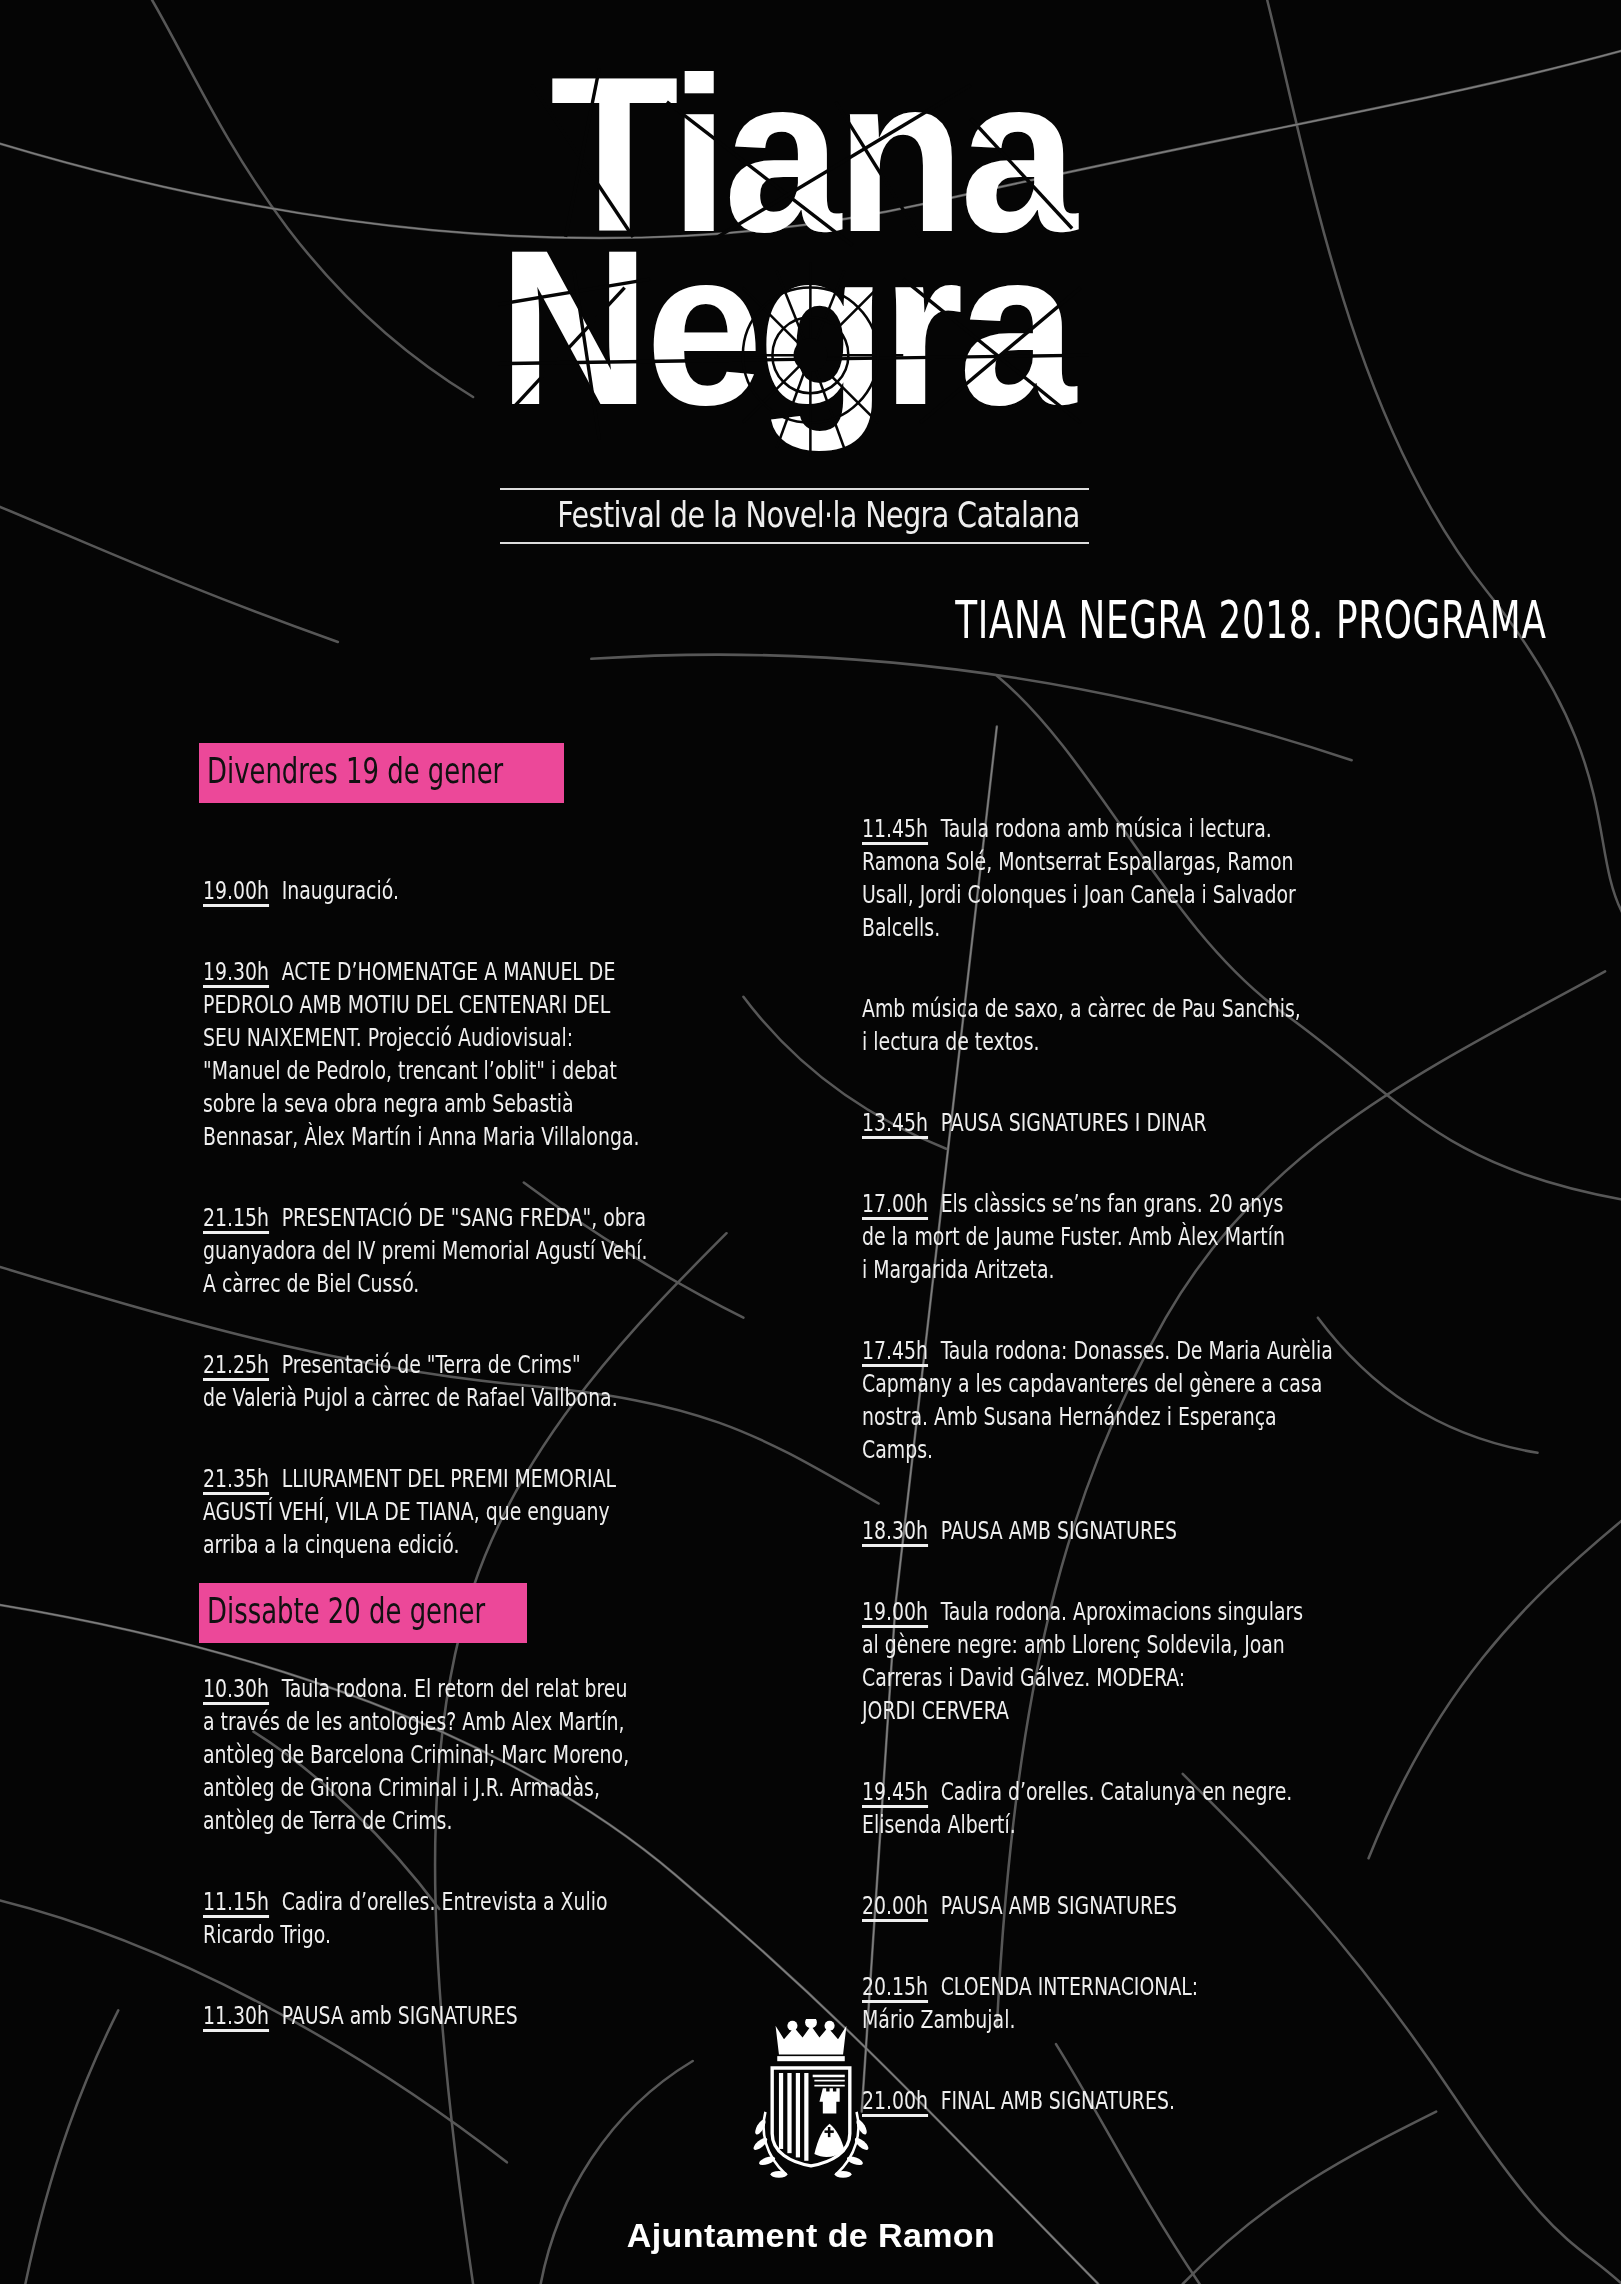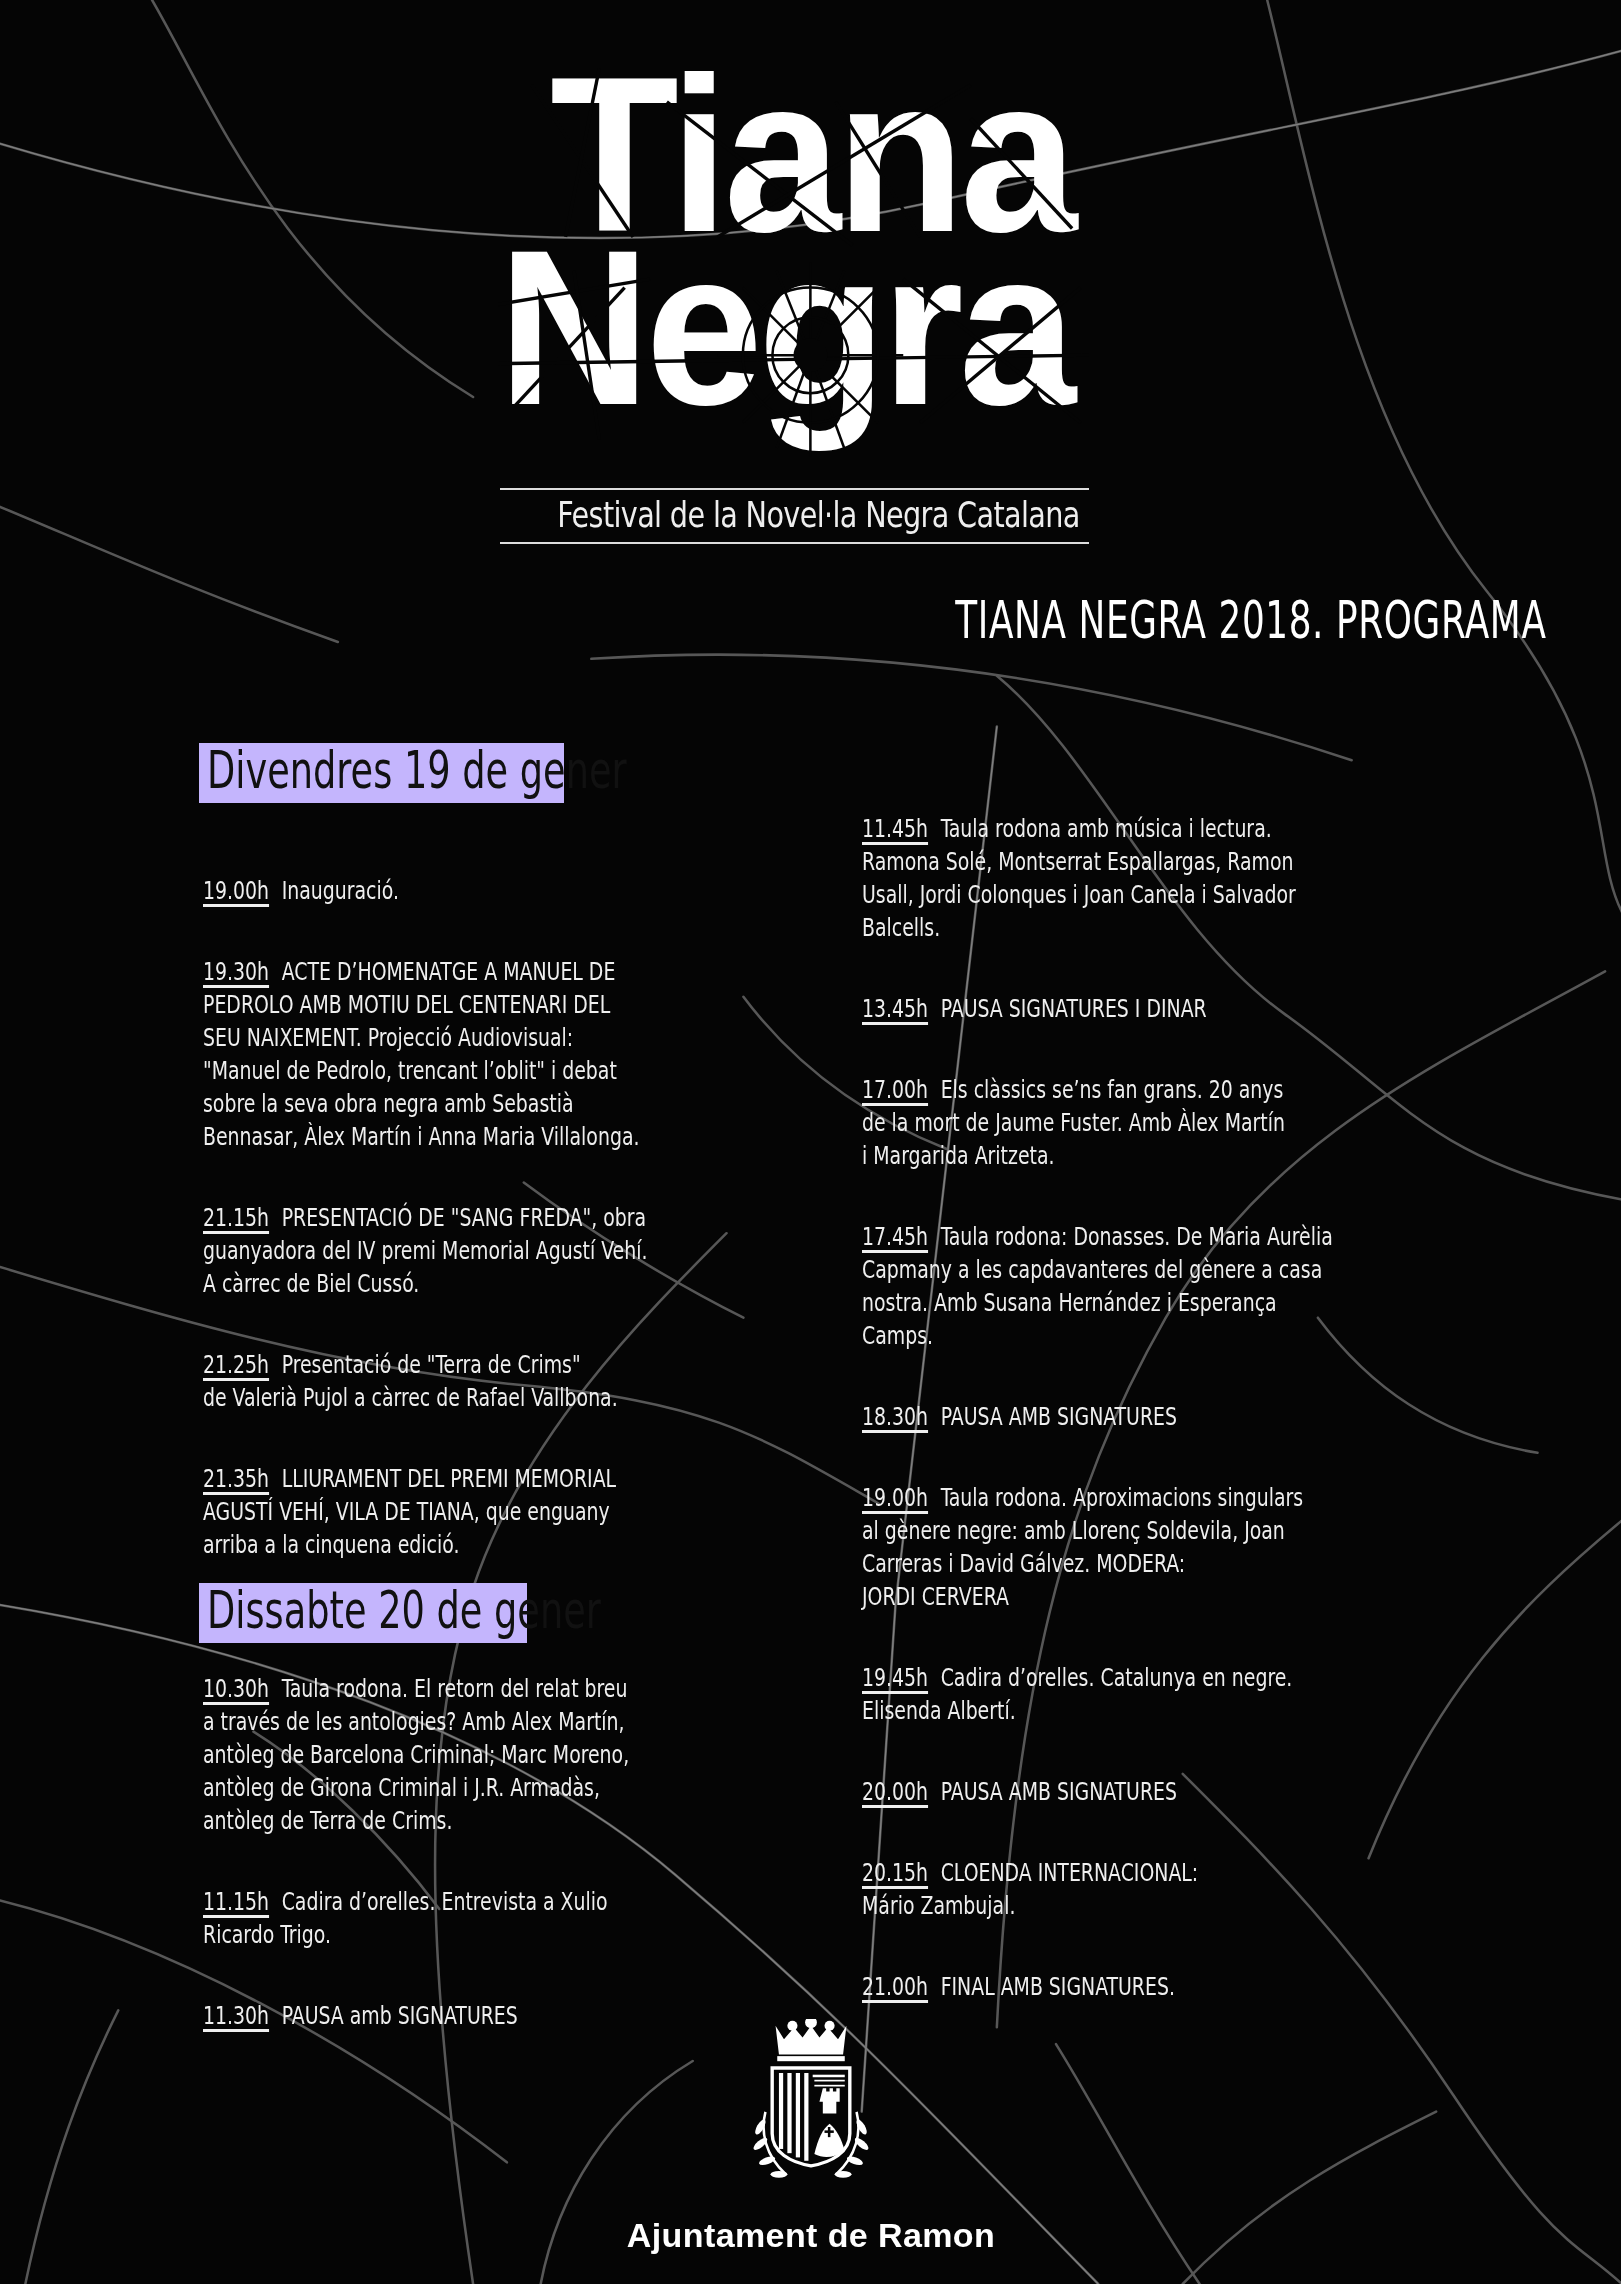--- a/index.html
+++ b/index.html
@@ -13,21 +13,21 @@
   .logo-word.w1 { font-size: 211px; margin-left: 52px; transform: scaleY(1.05); }
   .logo-word.w2 { font-size: 211px; margin-left: 0px; transform: scaleY(1.05); }
   .logo-svg-overlay { position: absolute; left: 0; top: 0; width: 591px; height: 397px; pointer-events: none; }
 
   .subtitle-wrap { position: absolute; left: 500px; top: 480px; width: 589px; border-top: 2.5px solid #ddd; border-bottom: 2.5px solid #ddd; padding: 5px 0 6.8px 0; text-align: center; z-index: 2; margin-top: 8px; }
   .subtitle { font-family: "DejaVu Sans", sans-serif; font-size: 35px; color: #eee; letter-spacing: -0.8px; transform: scaleX(0.82); display: inline-block; white-space: nowrap; }
 
   .prog-title { position: absolute; left: 8px; width: 1622px; top: 591px; text-align: right; font-size: 51px; color: #fff; z-index: 2; }
   .prog-title span { display: inline-block; transform: scaleX(0.78); white-space: nowrap; letter-spacing: 0.8px; }
 
-  .day-header { position: absolute; background: #c4b5fd; color: #111; font-size: 51px; height: 60px; line-height: 56px; padding: 0 8.4px; z-index: 2; }
+  .day-header { position: absolute; background: #ec4899; color: #111; font-size: 36px; height: 60px; line-height: 56px; padding: 0 8.4px; z-index: 2; }
   .day-header span { display: inline-block; transform: scaleX(0.8); transform-origin: left center; white-space: nowrap; }
 
   .col { position: absolute; z-index: 2; width: 591px; }
   .event { font-size: 25px; line-height: 33px; color: #efefef; margin-bottom: 30px; margin-top: 48px; }
   .event .inner { display: block; transform: scaleX(0.84); transform-origin: left top; width: 701px; }
   .time { text-decoration: underline; text-decoration-thickness: 2.5px; text-underline-offset: 5px; margin-right: 15px; }
   .line { display: block; white-space: nowrap; }
 
   .footer { position: absolute; left: 0; top: 2019px; width: 1622px; text-align: center; z-index: 2; }
   .crest { display: block; margin: 0 auto; width: 152px; height: 173px; }
@@ -191,20 +191,26 @@
     <div class="event">
       <span class="inner">
         <span class="line"><span class="time">11.45h</span><span>Taula rodona amb música i lectura.</span></span>
         <span class="line"><span>Ramona Solé, Montserrat Espallargas, Ramon</span></span>
         <span class="line"><span>Usall, Jordi Colonques i Joan Canela i Salvador</span></span>
         <span class="line"><span>Balcells.</span></span>
       </span>
     </div>
     <div class="event">
       <span class="inner">
+        <span class="line"><span>Amb música de saxo, a càrrec de Pau Sanchis,</span></span>
+        <span class="line"><span>i lectura de textos.</span></span>
+      </span>
+    </div>
+    <div class="event">
+      <span class="inner">
         <span class="line"><span class="time">13.45h</span><span>PAUSA SIGNATURES I DINAR</span></span>
       </span>
     </div>
     <div class="event">
       <span class="inner">
         <span class="line"><span class="time">17.00h</span><span>Els clàssics se’ns fan grans. 20 anys</span></span>
         <span class="line"><span>de la mort de Jaume Fuster. Amb Àlex Martín</span></span>
         <span class="line"><span>i Margarida Aritzeta.</span></span>
       </span>
     </div>

